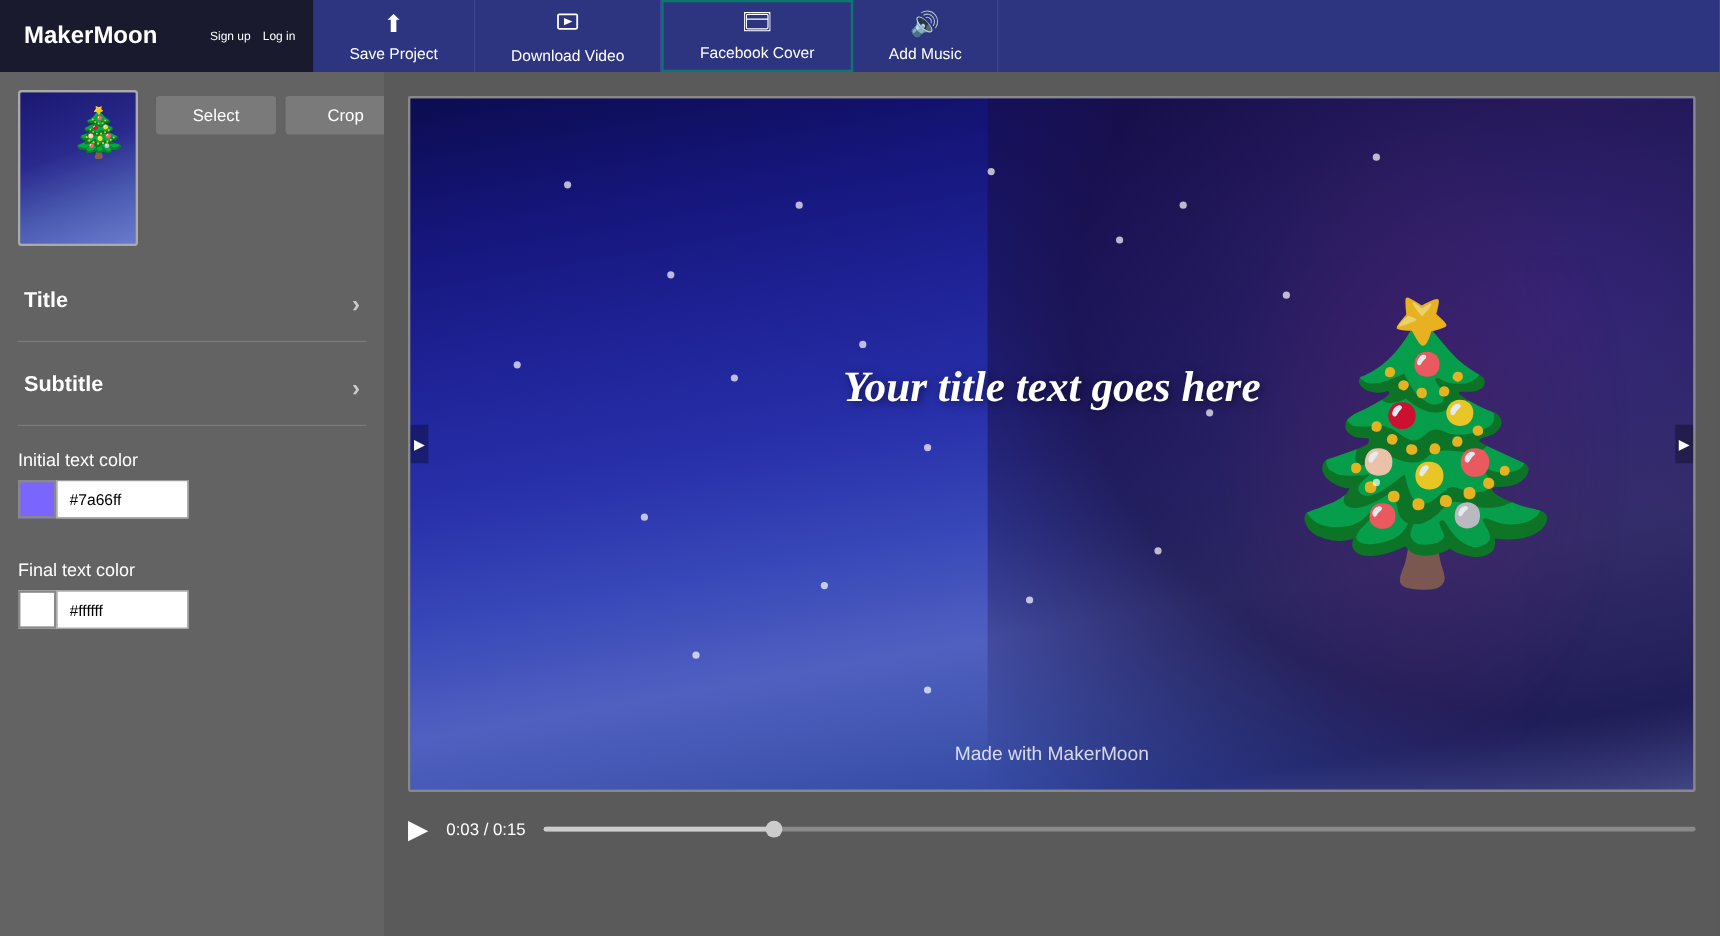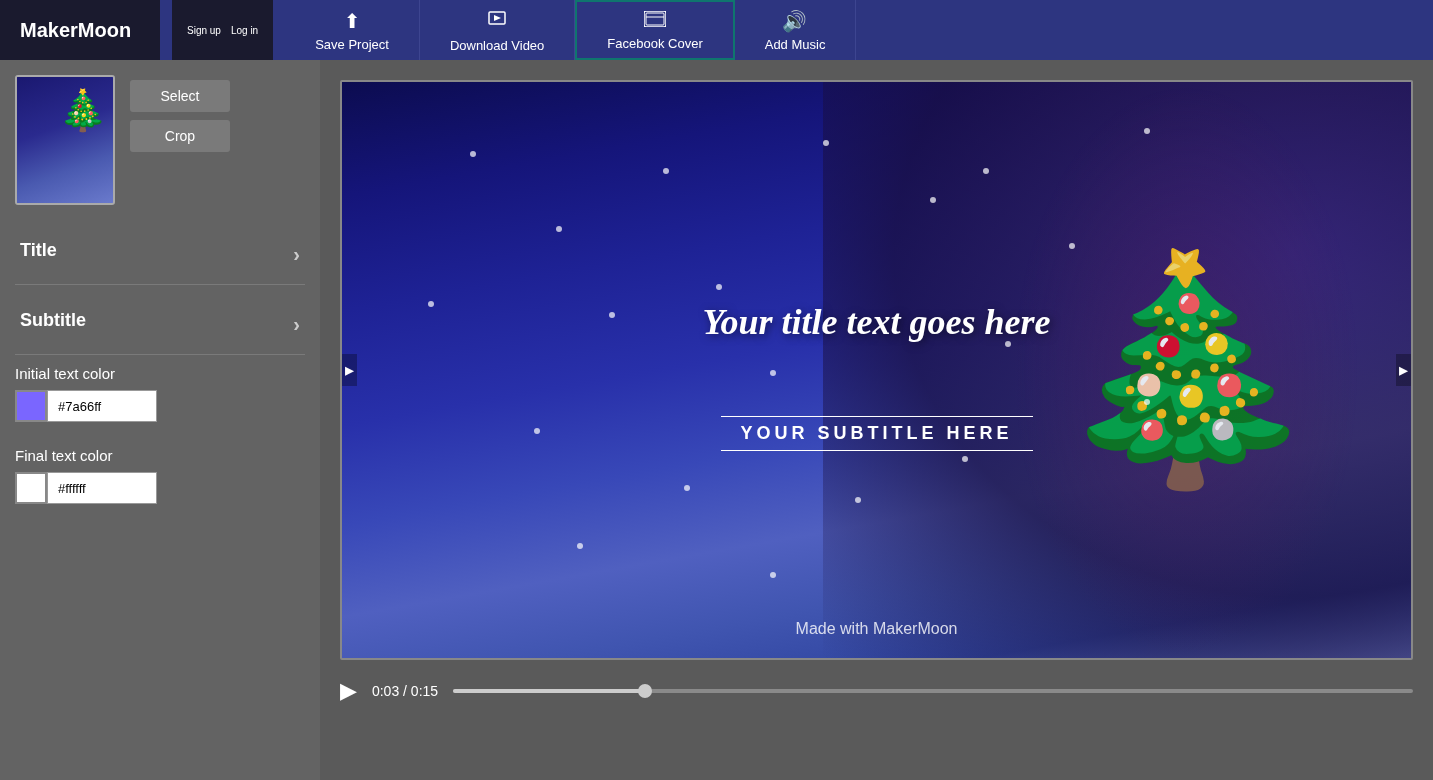--- a/index.html
+++ b/index.html
@@ -5,21 +5,20 @@
     * { margin: 0; padding: 0; box-sizing: border-box; }
     body { font-family: Arial, sans-serif; background: #5a5a5a; width: 1433px; height: 780px; overflow: hidden; display: flex; flex-direction: column; }
 
     
     .top-nav {
       background: #2d3580;
       display: flex;
       align-items: stretch;
       height: 60px;
       flex-shrink: 0;
-      gap: 12px;
     }
     .nav-brand {
       color: white;
       font-size: 20px;
       font-weight: bold;
       padding: 0 20px;
       display: flex;
       align-items: center;
       background: #1a1a2e;
       min-width: 160px;
@@ -109,21 +108,20 @@
     
     .bg-thumbnail-inner::before {
       content: '🎄';
       position: absolute;
       right: 5px;
       top: 10px;
       font-size: 40px;
     }
     .bg-buttons {
       display: flex;
-      flex-direction: column;
       gap: 8px;
       padding-top: 5px;
     }
     .sidebar-btn {
       background: #7a7a7a;
       color: white;
       border: none;
       padding: 8px 25px;
       font-size: 14px;
       cursor: pointer;
@@ -138,21 +136,21 @@
       padding: 15px 5px;
       cursor: pointer;
       border-bottom: 1px solid #7a7a7a;
     }
     .chevron {
       color: #cccccc;
       font-size: 20px;
       font-weight: bold;
     }
 
-    .color-section { margin-top: 0; }
+    .color-section { margin-top: 10px; }
     .color-label {
       color: white;
       font-size: 15px;
       margin-bottom: 8px;
     }
     .color-input-row {
       display: flex;
       align-items: center;
       gap: 0;
       margin-bottom: 15px;
@@ -436,21 +434,20 @@
         <div class="snow-dot" style="top:72%;left:48%;"></div>
         <div class="snow-dot" style="top:85%;left:40%;"></div>
         <div class="snow-dot" style="top:12%;left:12%;"></div>
         <div class="snow-dot" style="top:38%;left:8%;"></div>
 
         <div class="side-arrow left">▸</div>
         <div class="side-arrow right">▸</div>
 
         <div class="title-text">Your title text goes here</div>
 
-        <div class="subtitle-text">YOUR SUBTITLE HERE</div>
 
         <div class="watermark">Made with MakerMoon</div>
 
       </div>
     </div>
 
     <div class="controls-bar">
       <button class="play-btn">▶</button>
       <span class="time-display">
         <span>0:03</span>

